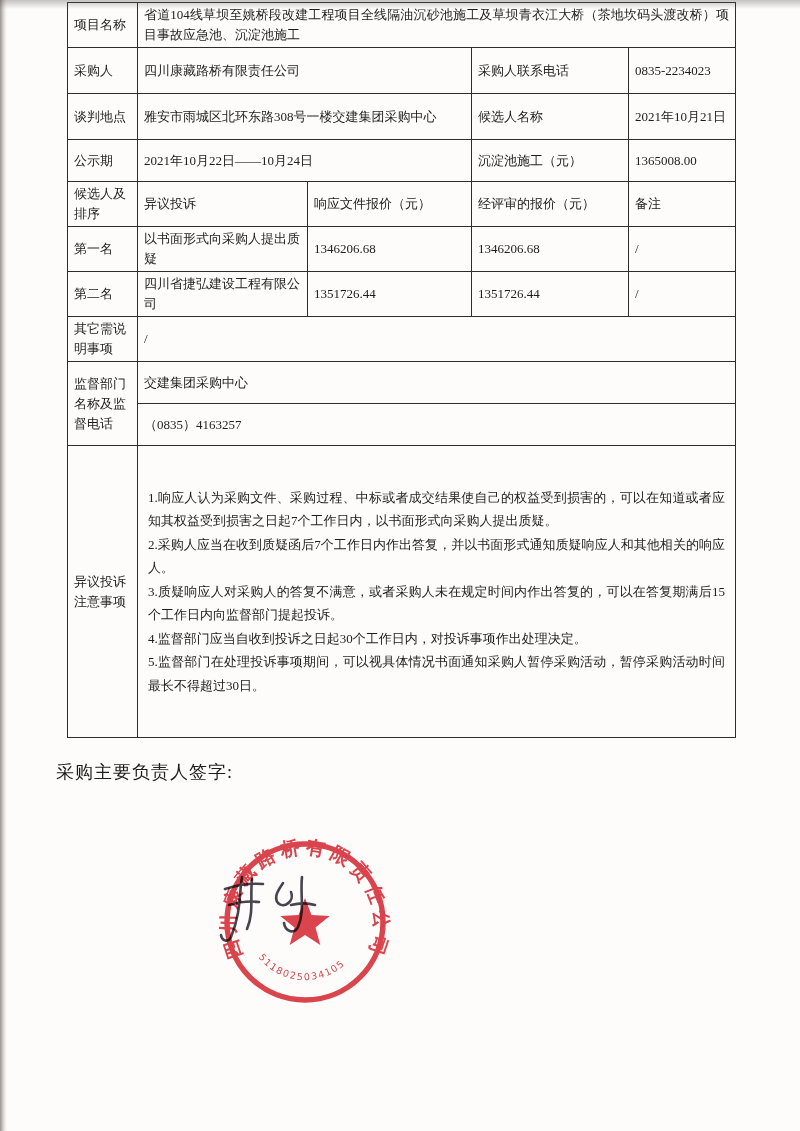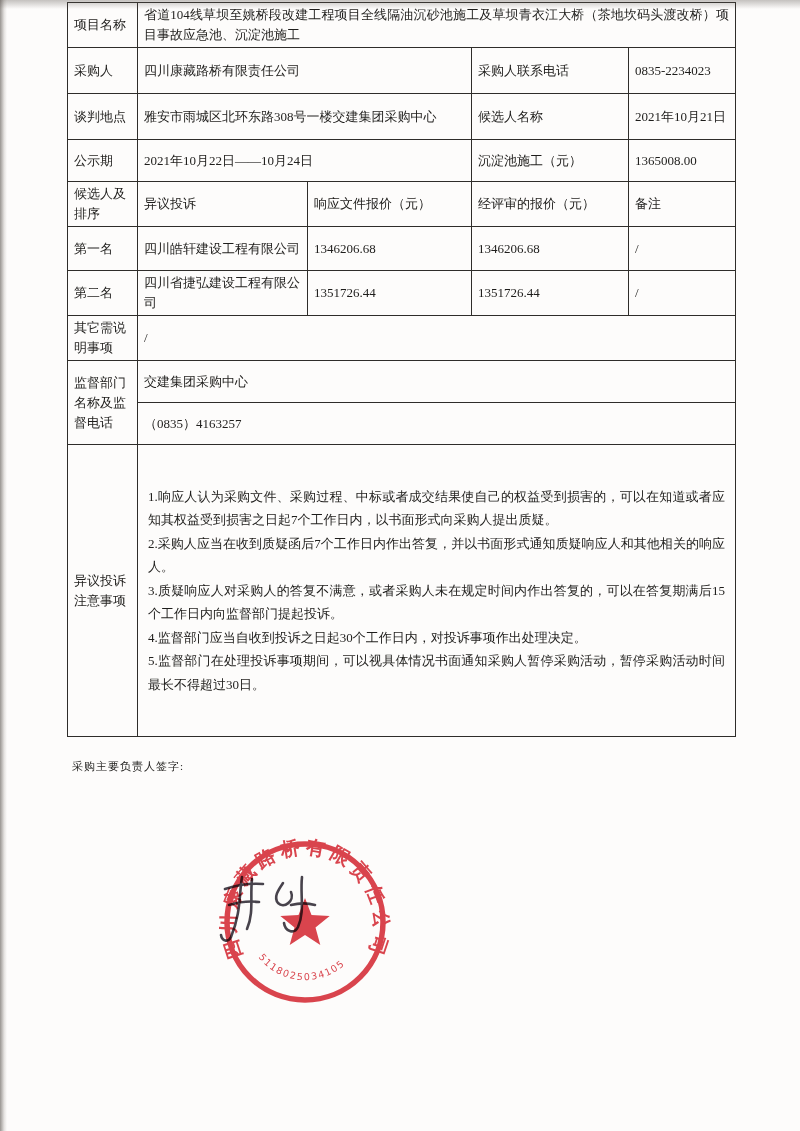--- a/index.html
+++ b/index.html
@@ -57,22 +57,22 @@
   td.lbl{padding-left:5px;padding-right:3px;}
   td.pre{white-space:pre-line;}
   td.ctr{text-align:left;}
   td.just{text-align:justify;}
   .objection-items{padding:4px 4px;}
   .objection-items div{
     text-align:justify;
     line-height:23.5px;
   }
   .sign-row{
-    margin:22px 0 0 72px;
-    font-size:11px;
+    margin:22px 0 0 56px;
+    font-size:18px;
     letter-spacing:1px;
   }
   .stamp-wrap{
     position:absolute;left:219px;top:836px;width:172px;height:172px;
     mix-blend-mode:multiply;
     opacity:.92;
     pointer-events:none;
   }
   .signature-wrap{
     position:absolute;left:205px;top:865px;width:130px;height:85px;
@@ -121,21 +121,21 @@
       <tr class="r42">
         <td class="lbl pre">候选人及
 排序</td>
         <td class="ctr">异议投诉</td>
         <td class="ctr">响应文件报价（元）</td>
         <td class="ctr">经评审的报价（元）</td>
         <td class="ctr">备注</td>
       </tr>
       <tr class="r44">
         <td class="lbl">第一名</td>
-        <td>四川皓轩建设工程有限公司</td>
+        <td>以书面形式向采购人提出质疑</td>
         <td class="ctr">1346206.68</td>
         <td class="ctr">1346206.68</td>
         <td class="ctr">/</td>
       </tr>
       <tr class="r42">
         <td class="lbl">第二名</td>
         <td>四川省捷弘建设工程有限公司</td>
         <td class="ctr">1351726.44</td>
         <td class="ctr">1351726.44</td>
         <td class="ctr">/</td>

